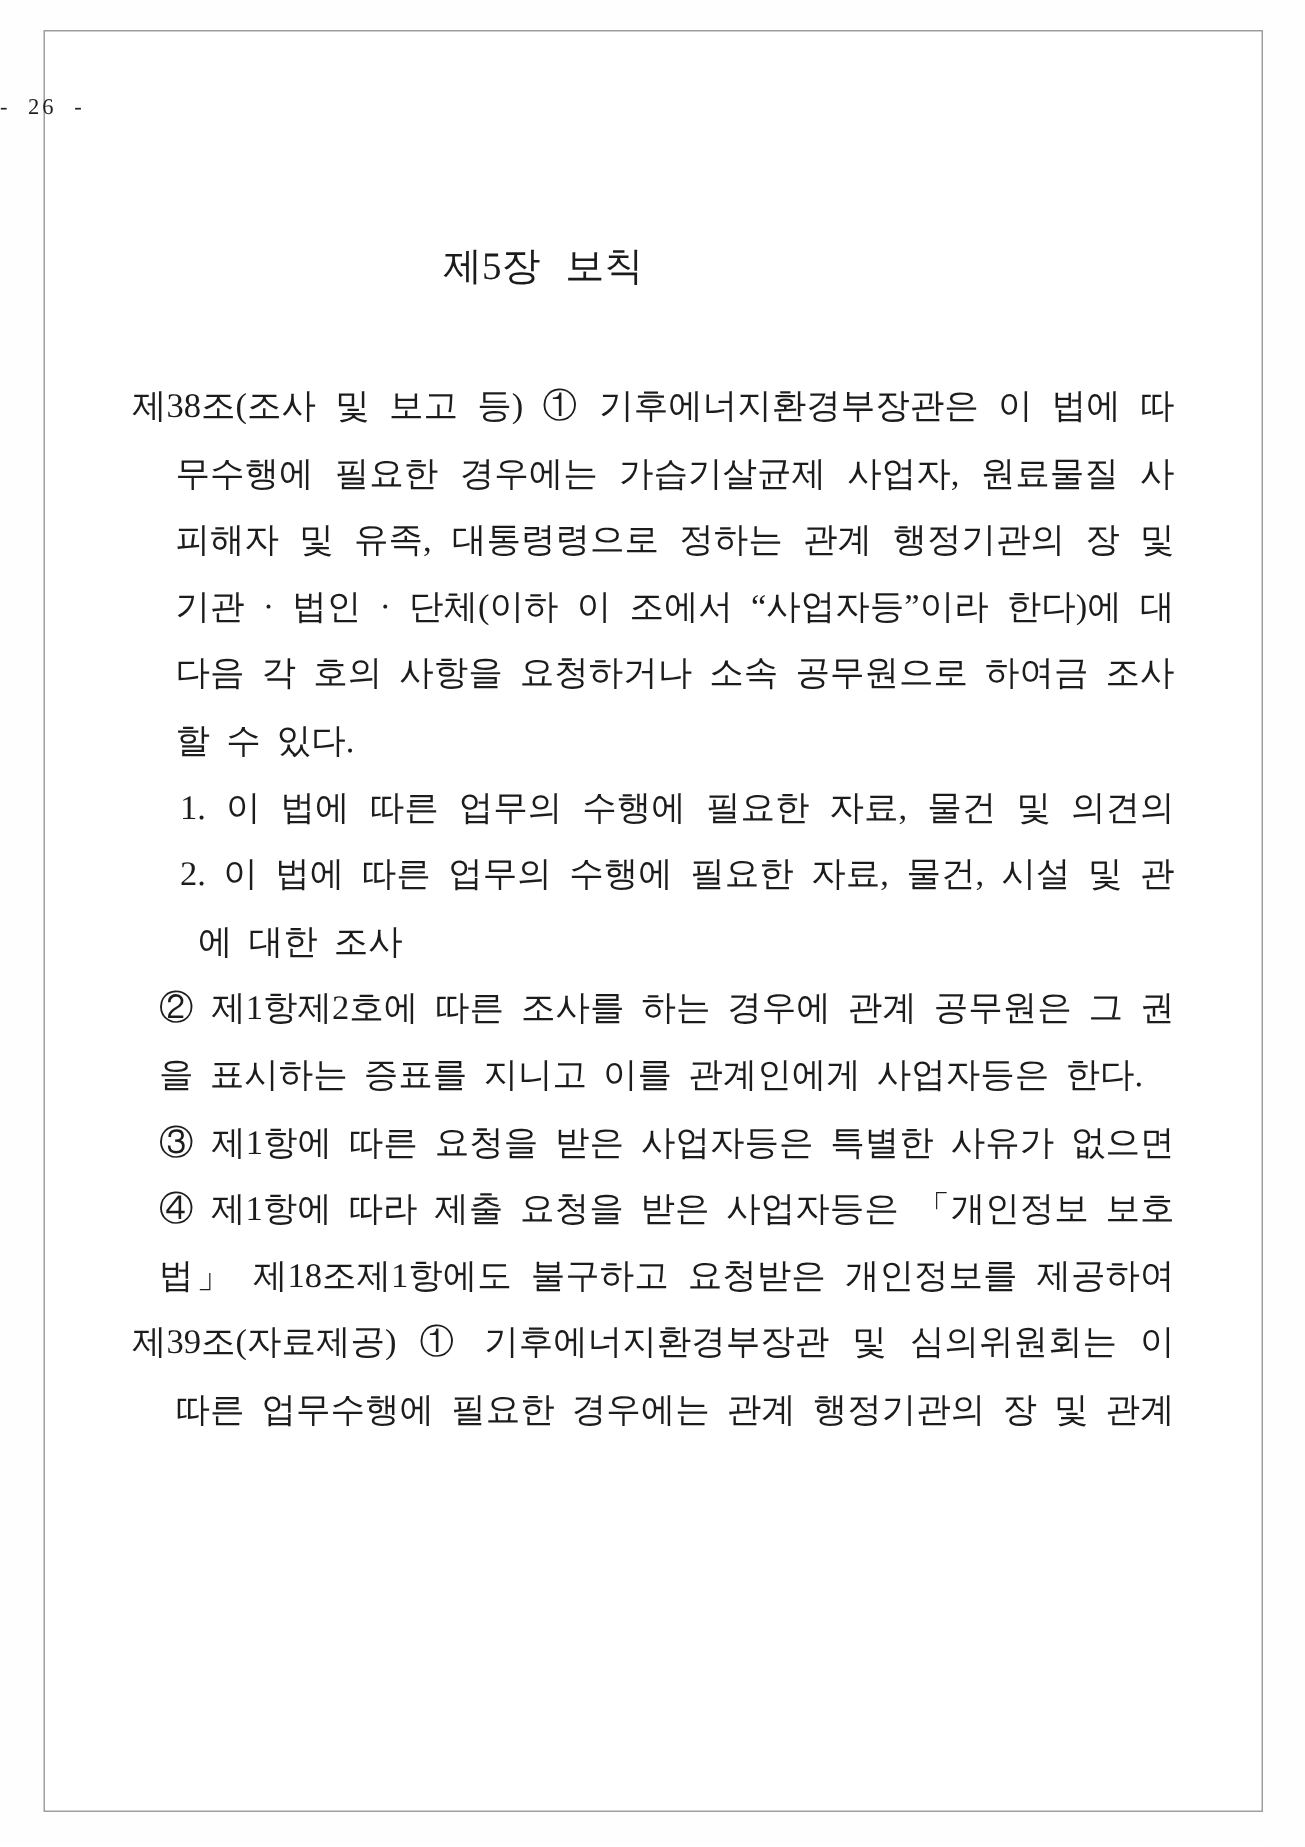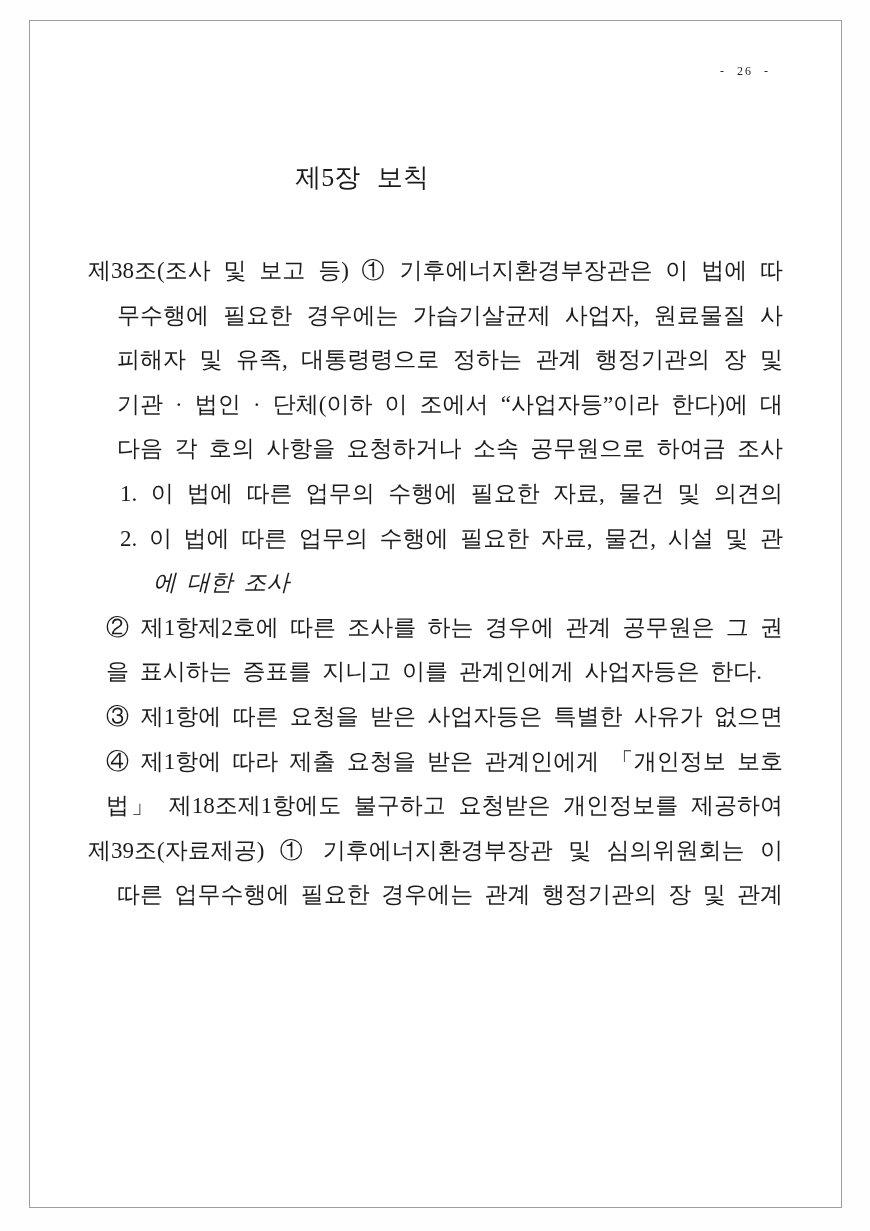--- a/index.html
+++ b/index.html
@@ -22,22 +22,22 @@
     width: 811px;
     height: 1186px;
     border: 1px solid #9e9e9e;
     background: #ffffff;
   }
   .page-number {
     position: absolute;
     left: 0;
     top: 64px;
     width: 770px;
-    text-align: right;
-    font-size: 12px;
+    text-align: left;
+    font-size: 15px;
     letter-spacing: 2px;
     word-spacing: 6px;
     color: #1f1f1f;
   }
   .chapter-title {
     position: absolute;
     left: 0;
     top: 160px;
     width: 724px;
     text-align: center;
@@ -61,40 +61,41 @@
   }
   .line.fill {
     white-space: normal;
     text-align: justify;
     text-align-last: justify;
     overflow: hidden;
   }
   .indent-article   { margin-left: 0; }
   .indent-cont      { margin-left: 29px; }
   .indent-item      { margin-left: 32px; }
-  .indent-item-cont { margin-left: 65px; font-style: italic; }
+  .indent-item-cont { margin-left: 44px; }
   .indent-sub       { margin-left: 18px; }
 </style>
 </head>
 <body>
 
 <div class="screen">
   <div class="page-border"></div>
   <div class="page-number">- 26 -</div>
   <div class="chapter-title">제5장 보칙</div>
   <div class="doc-body">
       <div class="line indent-article fill">제38조(조사 및 보고 등) ① 기후에너지환경부장관은 이 법에 따른 업</div>
       <div class="line indent-cont fill">무수행에 필요한 경우에는 가습기살균제 사업자, 원료물질 사업자,</div>
       <div class="line indent-cont fill">피해자 및 유족, 대통령령으로 정하는 관계 행정기관의 장 및 관계</div>
       <div class="line indent-cont fill">기관 · 법인 · 단체(이하 이 조에서 “사업자등”이라 한다)에 대하여</div>
       <div class="line indent-cont fill">다음 각 호의 사항을 요청하거나 소속 공무원으로 하여금 조사하게</div>
+      <div class="line indent-cont">할 수 있다.</div>
       <div class="line indent-item fill">1. 이 법에 따른 업무의 수행에 필요한 자료, 물건 및 의견의 제출</div>
       <div class="line indent-item fill">2. 이 법에 따른 업무의 수행에 필요한 자료, 물건, 시설 및 관계인</div>
       <div class="line indent-item-cont">에 대한 조사</div>
       <div class="line indent-sub fill">② 제1항제2호에 따른 조사를 하는 경우에 관계 공무원은 그 권한</div>
       <div class="line indent-sub">을 표시하는 증표를 지니고 이를 관계인에게 사업자등은 한다.</div>
       <div class="line indent-sub fill">③ 제1항에 따른 요청을 받은 사업자등은 특별한 사유가 없으면 이</div>
-      <div class="line indent-sub fill">④ 제1항에 따라 제출 요청을 받은 관계인에게 「개인정보 보호</div>
+      <div class="line indent-sub fill">④ 제1항에 따라 제출 요청을 받은 사업자등은 「개인정보 보호</div>
       <div class="line indent-sub fill">법」 제18조제1항에도 불구하고 요청받은 개인정보를 제공하여야</div>
       <div class="line indent-article fill">제39조(자료제공) ① 기후에너지환경부장관 및 심의위원회는 이 법에</div>
       <div class="line indent-cont fill">따른 업무수행에 필요한 경우에는 관계 행정기관의 장 및 관계 기</div>
     </div>
 </div>
 
 </body></html>

